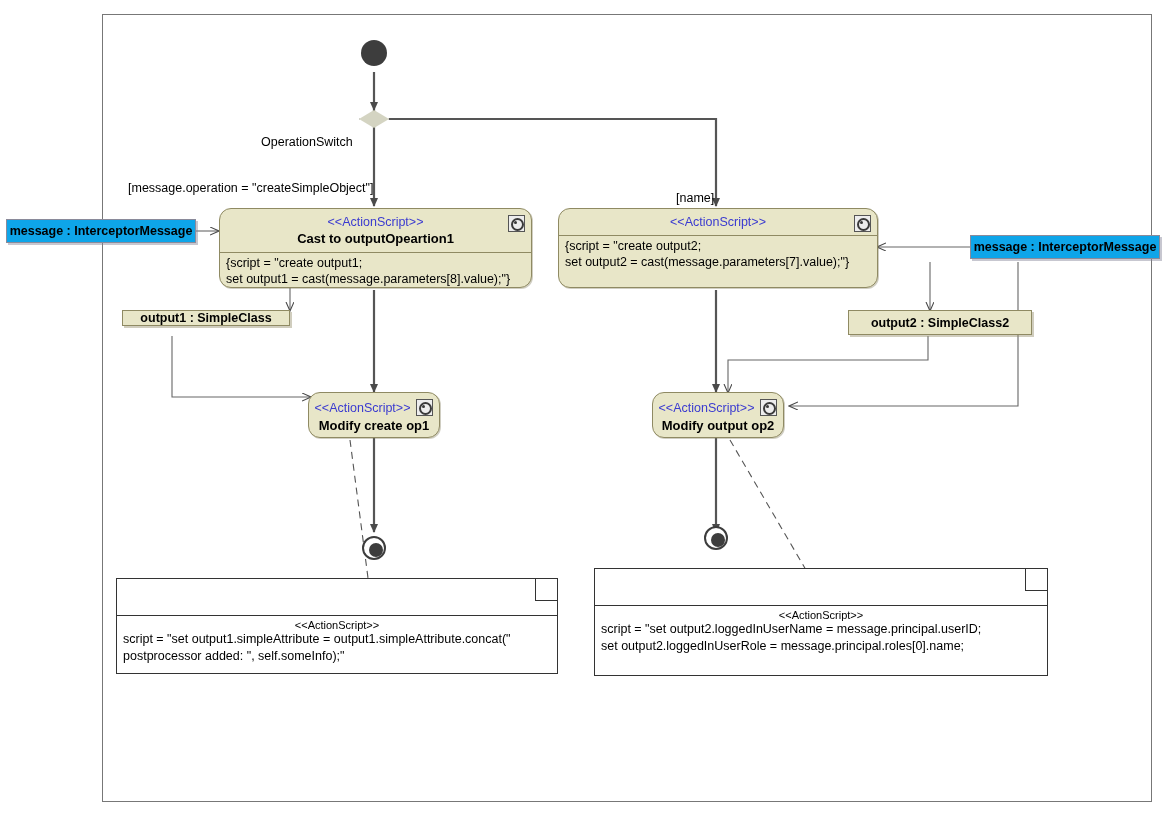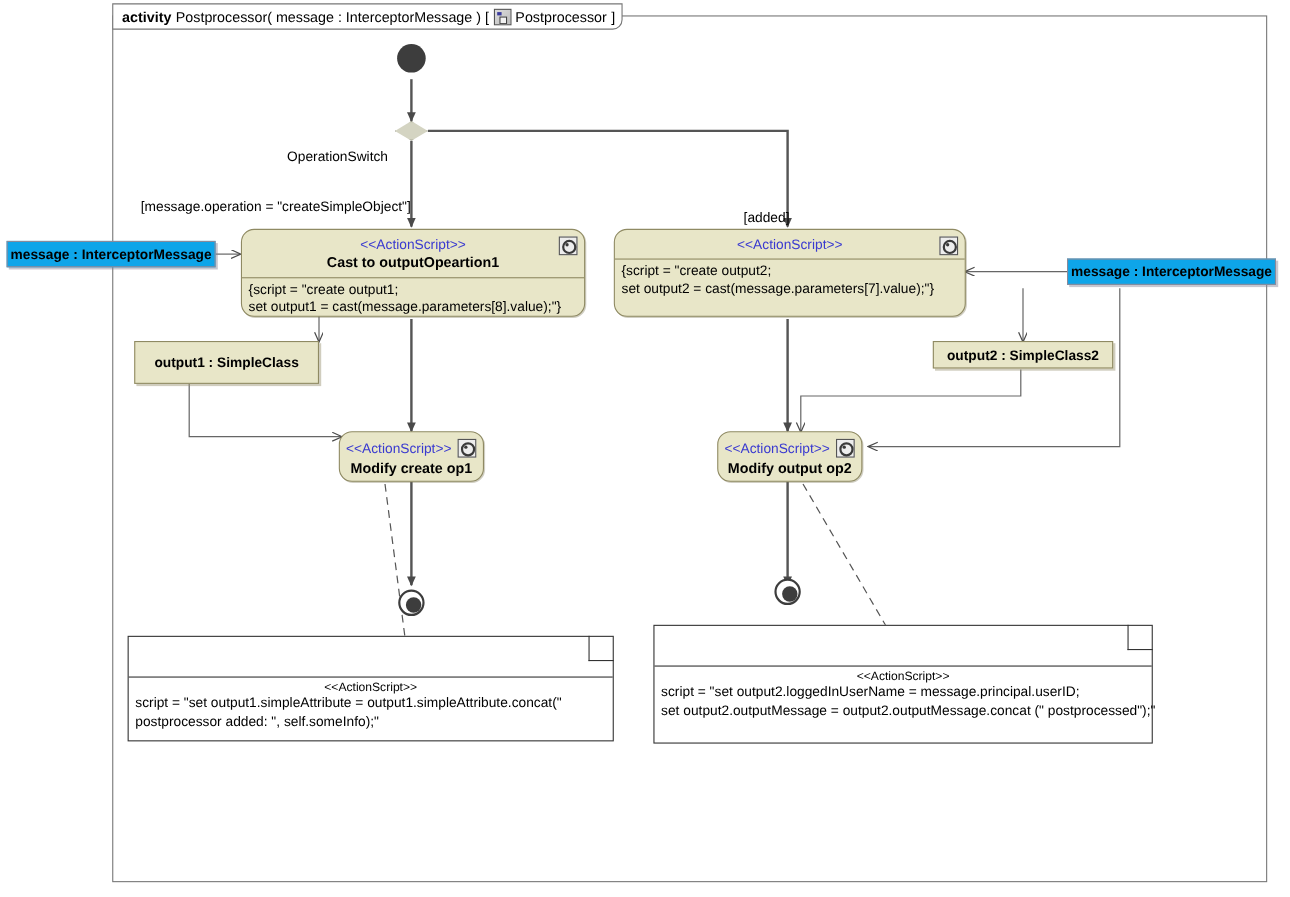--- a/index.html
+++ b/index.html
@@ -85,27 +85,20 @@
   .note .stereo{text-align:center;font-size:11px;padding-top:3px;}
   .note .lines{font-size:12.5px;padding:0 0 2px 6px;line-height:1.35;}
   .note .lines div{white-space:pre;}
 </style>
 </head>
 <body>
 
 <div id="canvas">
 
   <div class="frame"></div>
-  <div class="frame-tab">
-    <b>activity</b>
-      <span> Postprocessor( message : InterceptorMessage ) [</span>
-      <span class="mini-icon"></span>
-      <span>Postprocessor</span>
-      <span>]</span>
-  </div>
 
   <svg id="wires">
     <defs>
       <marker id="solidArrow" markerWidth="10" markerHeight="10" refX="8" refY="4" orient="auto" markerUnits="userSpaceOnUse">
         <path d="M0,0 L9,4 L0,8 z" fill="#4a4a4a"></path>
       </marker>
       <marker id="openArrow" markerWidth="10" markerHeight="10" refX="8" refY="4" orient="auto" markerUnits="userSpaceOnUse">
         <path d="M0,0 L9,4 L0,8" fill="none" stroke="#4a4a4a" stroke-width="1.1"></path>
       </marker>
     </defs>
@@ -141,21 +134,21 @@
     <path d="M350,440 L368,578" stroke="#555" stroke-width="1.1" fill="none" stroke-dasharray="7,5"></path>
     <path d="M730,440 L806,570" stroke="#555" stroke-width="1.1" fill="none" stroke-dasharray="7,5"></path>
   </svg>
 
   <div class="node initial" style="left:361px;top:40px;"></div>
 
   <div class="node decision" style="left:359px;top:110px;"></div>
   <div class="lbl" style="left:261px;top:111px;">OperationSwitch</div>
 
   <div class="lbl" style="left:128px;top:157px;">[message.operation = "createSimpleObject"]</div>
-  <div class="lbl" style="left:676px;top:167px;">[added]</div>
+  <div class="lbl" style="left:676px;top:167px;">[name]</div>
 
   <div class="node action" style="left:219px;top:208px;width:313px;height:80px;">
     <div class="stereo">&lt;&lt;ActionScript&gt;&gt;</div>
     <div class="nm">Cast to outputOpeartion1</div>
     <div class="divider"></div>
     <div class="body">
       <div>{script = "create output1;</div>
       <div>set output1 = cast(message.parameters[8].value);"}</div>
     </div>
     <div class="act-badge"></div>
@@ -182,22 +175,22 @@
   <div class="node small-action" style="left:652px;top:392px;width:132px;height:46px;">
     <div class="row1">
       <span class="stereo">&lt;&lt;ActionScript&gt;&gt;</span>
       <span class="badge"></span>
     </div>
     <div class="nm">Modify output op2</div>
   </div>
 
   <div class="node pin-msg" style="left:6px;top:219px;width:190px;height:24px;">message : InterceptorMessage</div>
   <div class="node pin-msg" style="left:970px;top:235px;width:190px;height:24px;">message : InterceptorMessage</div>
-  <div class="node pin-obj" style="left:122px;top:310px;width:168px;height:39px;">output1 : SimpleClass</div>
-  <div class="node pin-obj" style="left:848px;top:310px;width:164px;height:25px;">output2 : SimpleClass2</div>
+  <div class="node pin-obj" style="left:122px;top:310px;width:168px;height:16px;">output1 : SimpleClass</div>
+  <div class="node pin-obj" style="left:848px;top:310px;width:184px;height:25px;">output2 : SimpleClass2</div>
 
   <div class="node final-out" style="left:362px;top:536px;">
     <div class="final-in"></div>
   </div>
   <div class="node final-out" style="left:704px;top:526px;">
     <div class="final-in"></div>
   </div>
 
   <div class="note" style="left:116px;top:578px;width:442px;height:96px;">
     <div class="foldline"></div>
@@ -208,17 +201,17 @@
       <div>postprocessor added: ", self.someInfo);"</div>
     </div>
   </div>
 
   <div class="note" style="left:594px;top:568px;width:454px;height:108px;">
     <div class="foldline"></div>
     <div class="hdrspace"></div>
     <div class="stereo">&lt;&lt;ActionScript&gt;&gt;</div>
     <div class="lines">
       <div>script = "set output2.loggedInUserName = message.principal.userID;</div>
-      <div>set output2.outputMessage = output2.outputMessage.concat (" postprocessed");"</div>
+      <div>set output2.loggedInUserRole = message.principal.roles[0].name;</div>
     </div>
   </div>
 
 </div>
 
 </body></html>

